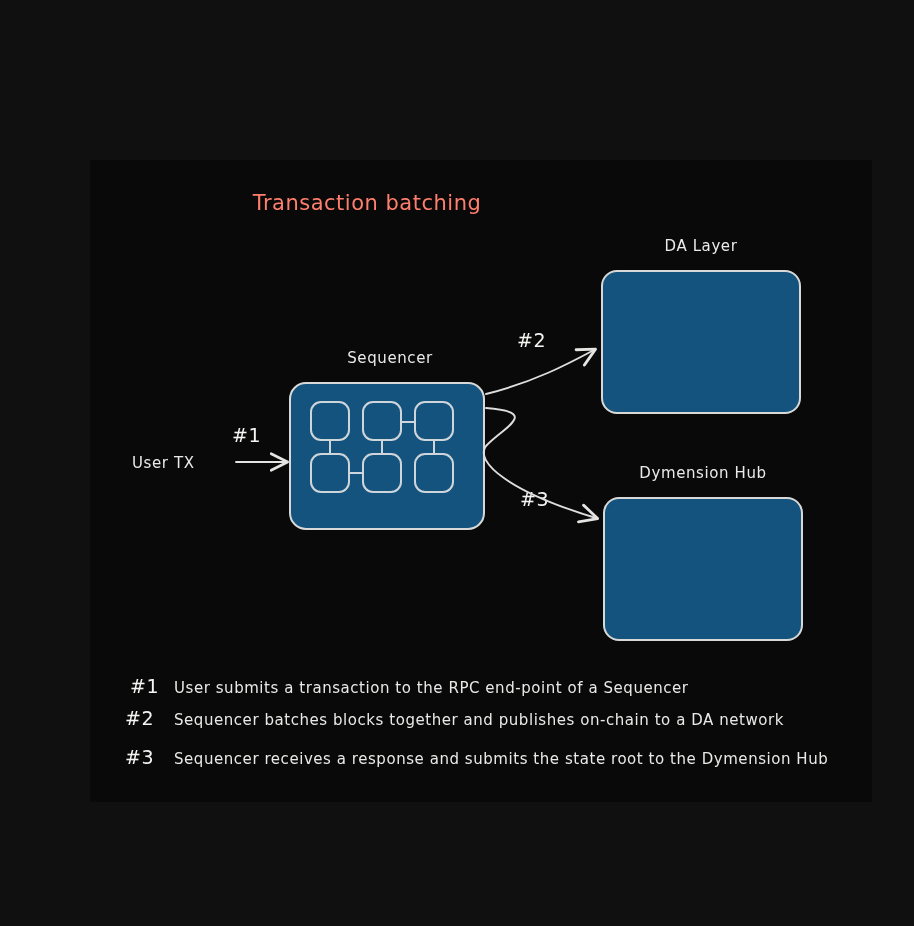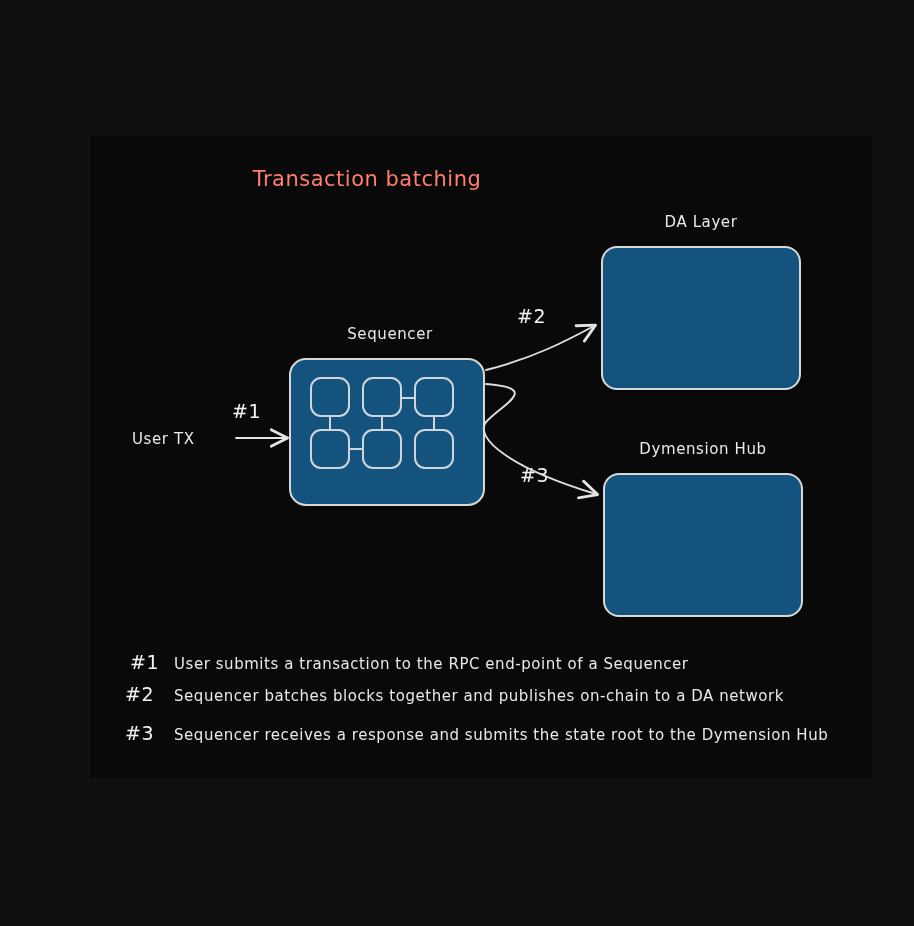--- a/index.html
+++ b/index.html
@@ -19,21 +19,21 @@
     position: relative;
     width: 914px;
     height: 926px;
     background: #101010;
   }
 
   
   #canvas {
     position: absolute;
     left: 90px;
-    top: 136px;
+    top: 160px;
     width: 782px;
     height: 642px;
     background: #090909;
   }
 
   
   #art {
     position: absolute;
     left: 0;
     top: 0;

